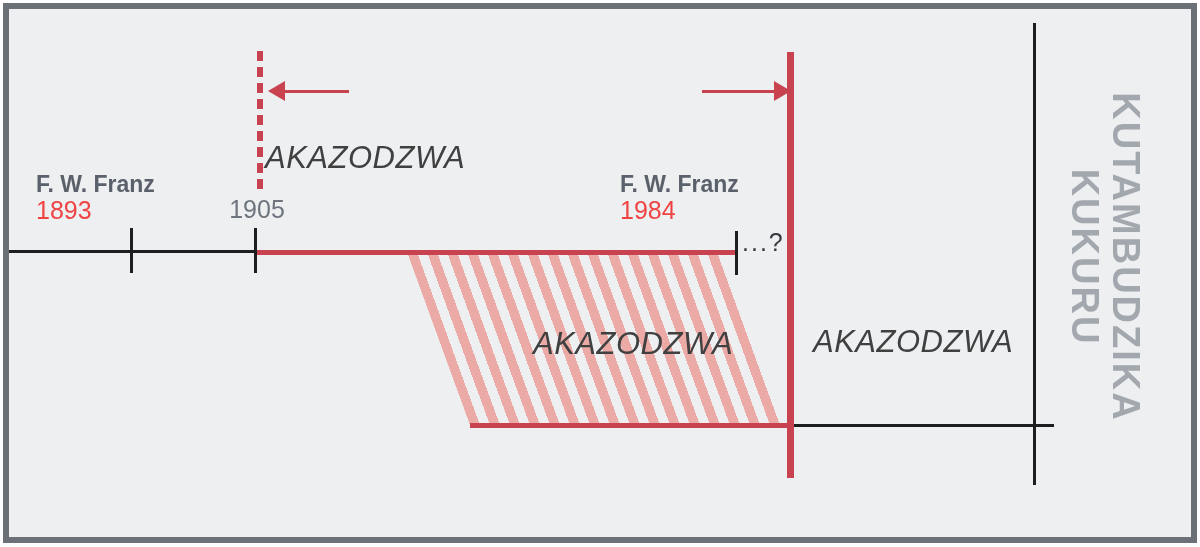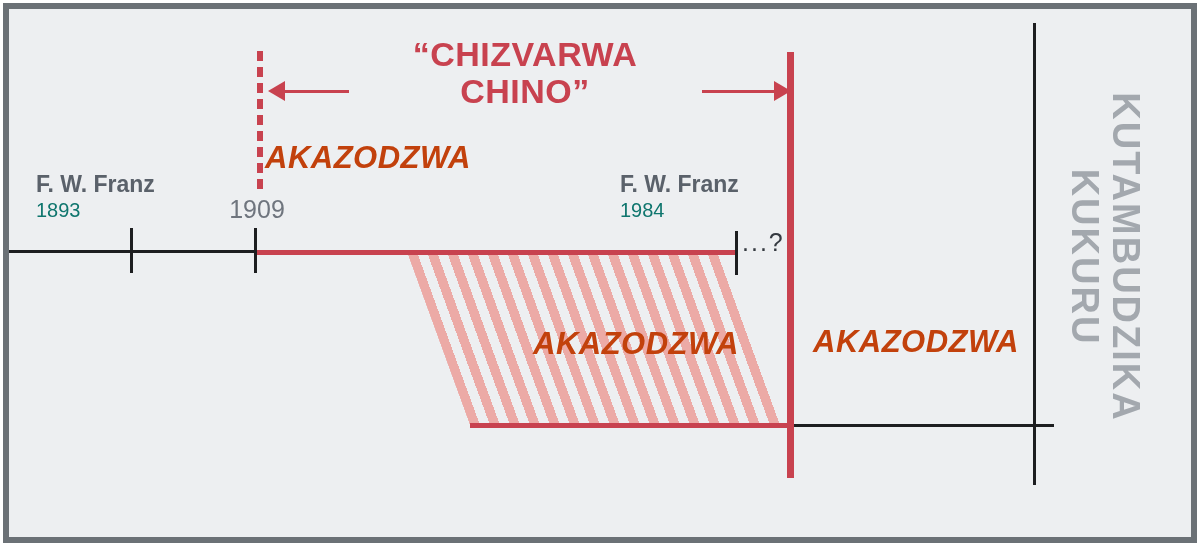--- a/index.html
+++ b/index.html
@@ -47,28 +47,28 @@
   .arrow-head.right{
     left:774px;border-top:10px solid transparent;border-bottom:10px solid transparent;
     border-left:17px solid #c8424f;
   }
   
   .title{
     left:350px;top:36px;width:350px;text-align:center;
     color:#c8424f;font-size:34px;font-weight:bold;line-height:37px;letter-spacing:0.5px;
   }
   .akazodzwa{
-    color:#c2410c;font-size:31px;font-style:italic;letter-spacing:0.5px;white-space:nowrap;font-weight:bold;
+    color:#404040;font-size:31px;font-style:italic;letter-spacing:0.5px;white-space:nowrap;
   }
   .akaz-left{left:265px;top:140px;}
   .akaz-band{left:533px;top:326px;}
   .akaz-right{left:813px;top:324px;}
   .event{width:190px;}
   .event .name{color:#5a616a;font-size:23px;font-weight:bold;line-height:26px;}
-  .event .year{color:#0f766e;font-size:20px;line-height:27px;}
+  .event .year{color:#ef4444;font-size:25px;line-height:27px;}
   .event-1893{left:36px;top:171px;}
   .event-1992{left:620px;top:171px;}
   .year-1914{left:212px;top:195px;width:90px;text-align:center;color:#6f757e;font-size:25px;}
   .continuation{left:742px;top:228px;color:#353a41;font-size:25px;letter-spacing:2px;white-space:nowrap;}
   .watermark{
     left:895px;top:216px;width:420px;text-align:center;
     transform:rotate(90deg);
     color:#a3a8ae;font-size:38px;font-weight:bold;letter-spacing:2px;line-height:41px;
     white-space:nowrap;
   }
@@ -103,31 +103,27 @@
   <span>
     <span class="abs arrow-shaft left"></span>
     <span class="abs arrow-head left"></span>
   </span>
   <span>
     <span class="abs arrow-shaft right"></span>
     <span class="abs arrow-head right"></span>
   </span>
 
   
-  <div class="abs title">
-    <div>“CHIZVARWA</div>
-    <div>CHINO”</div>
-  </div>
 
   
   <div class="abs event event-1893">
     <div class="name">F. W. Franz</div>
     <div class="year">1893</div>
   </div>
-  <div class="abs year-1914">1909</div>
+  <div class="abs year-1914">1905</div>
   <div class="abs event event-1992">
     <div class="name">F. W. Franz</div>
     <div class="year">1984</div>
   </div>
   <div class="abs continuation">...?</div>
 
   
   <div class="abs akazodzwa akaz-left">AKAZODZWA</div>
   <div class="abs akazodzwa akaz-band">AKAZODZWA</div>
   <div class="abs akazodzwa akaz-right">AKAZODZWA</div>

